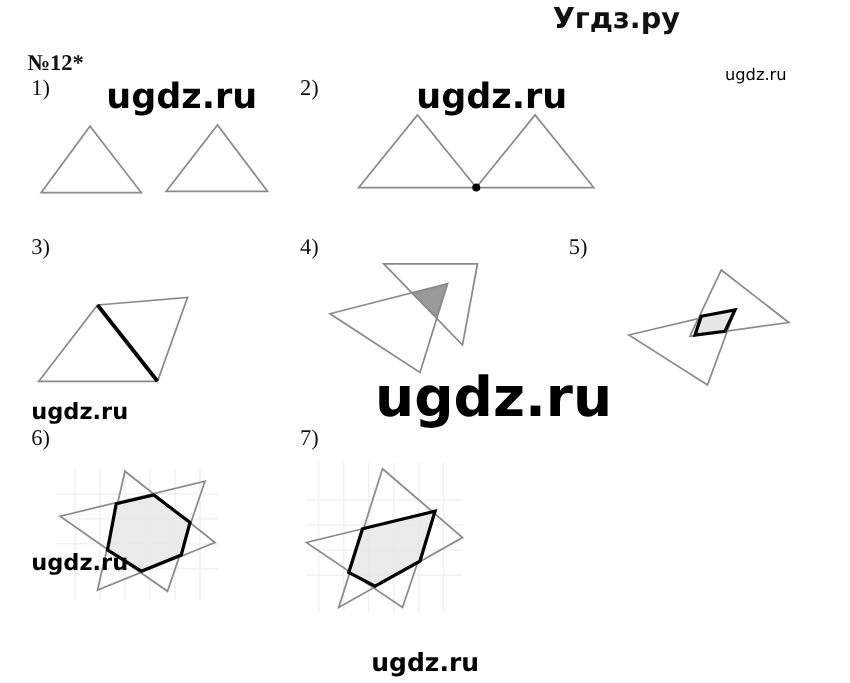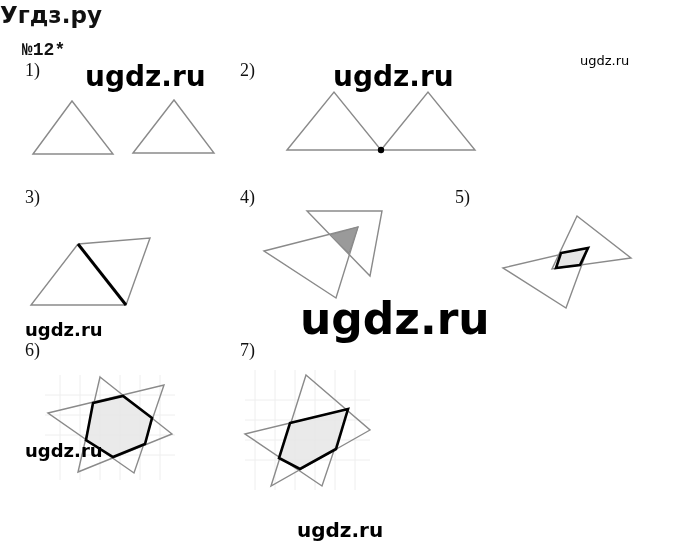--- a/index.html
+++ b/index.html
@@ -1,19 +1,19 @@
 <!DOCTYPE html>
 <html><head>
 <meta charset="utf-8">
 <style>
   html, body { margin:0; padding:0; background:#ffffff; }
   body { width:680px; height:546px; position:relative; overflow:hidden; }
   .abs { position:absolute; }
-  .site-title { left:0; width:544px; top:2px; text-align:left; font-family:"DejaVu Sans", sans-serif; font-weight:bold; font-size:23px; color:#111; }
-  .task-num { left:22px; top:40px; font-family:Liberation Mono, monospace; font-weight:bold; font-size:18px; color:#111; }
+  .site-title { left:0; width:544px; top:2px; text-align:right; font-family:"DejaVu Sans", sans-serif; font-weight:bold; font-size:23px; color:#111; }
+  .task-num { left:22px; top:40px; font-family:Liberation Serif, serif; font-weight:bold; font-size:18px; color:#111; }
   .label { font-family:"Liberation Serif", serif; font-size:18px; color:#111; }
   .wm-big { font-family:"DejaVu Sans", sans-serif; font-weight:bold; font-size:28px; color:#000; letter-spacing:0; }
   .wm-huge { font-family:"DejaVu Sans", sans-serif; font-weight:bold; font-size:44px; color:#000; }
   .wm-mid { font-family:"DejaVu Sans", sans-serif; font-weight:bold; font-size:18px; color:#000; }
   .wm-small { font-family:"DejaVu Sans", sans-serif; font-size:13px; color:#000; }
   svg.figs { position:absolute; left:0; top:0; }
 </style>
 </head>
 <body>
 

